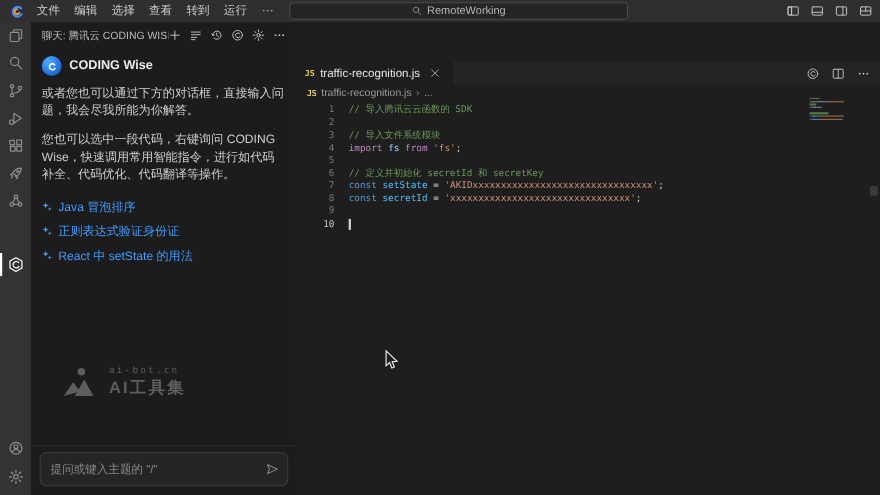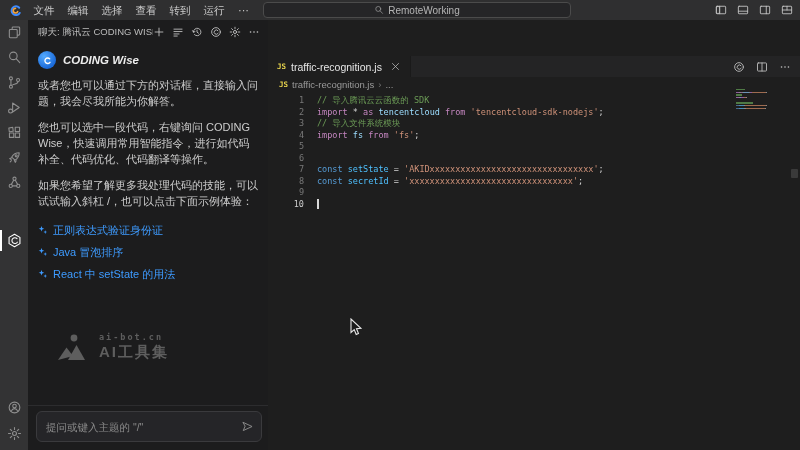--- a/index.html
+++ b/index.html
@@ -32,30 +32,30 @@
   
   #chat{position:absolute;left:28px;top:20px;width:240px;height:430px;background:#1c1c1d;overflow:hidden;}
   #chat-header{height:20px;display:flex;align-items:center;padding:2px 8px 0 10px;}
   #chat-title{font-size:9.5px;color:#bcbcbc;white-space:nowrap;overflow:hidden;flex:1;}
   #chat-header-icons{display:flex;align-items:center;gap:7px;}
   .ch-ic{width:12px;height:12px;color:#c6c6c6;}
   #assistant-row{display:flex;align-items:center;gap:7px;margin:9px 10px 0 10px;}
   #assistant-avatar{width:18px;height:18px;border-radius:50%;
      background:radial-gradient(circle at 35% 30%,#53aaff,#1b6ad9 70%);display:flex;align-items:center;justify-content:center;flex:none;}
   #assistant-avatar svg{width:11px;height:11px;}
-  #assistant-name{font-size:11.5px;font-weight:bold;color:#ededed;font-style:italic;}
+  #assistant-name{font-size:11.5px;font-weight:bold;color:#ededed;}
   #chat-messages{margin:9px 10px 0 10px;}
   .chat-msg{font-size:11px;line-height:1.45;color:#cdcdcd;margin:0 0 10px 0;}
   #chat-examples{margin:13px 10px 0 10px;}
   .example-link{display:flex;align-items:center;gap:5px;color:#3e9bff;font-size:11px;margin-bottom:7px;cursor:pointer;}
   .example-link .ic{width:10px;height:10px;flex:none;color:#3e9bff;}
   
   #watermark{position:absolute;left:30px;top:312px;display:flex;align-items:center;gap:7px;color:#5e5e5e;z-index:3;}
   #watermark svg{width:34px;height:26px;}
-  .wm-site{font-size:8.5px;font-weight:bold;letter-spacing:2px;font-family:"DejaVu Sans Mono",monospace;}
+  .wm-site{font-size:8.5px;font-weight:normal;letter-spacing:2px;font-family:"DejaVu Sans Mono",monospace;}
   .wm-name{font-size:15px;font-weight:bold;letter-spacing:2px;margin-top:1px;}
   
   #chat-input-wrap{position:absolute;left:0;right:0;bottom:0;height:44px;border-top:1px solid #2c2c2e;background:#1c1c1d;}
   #chat-input{position:absolute;left:8px;right:6px;top:5px;height:31px;box-sizing:border-box;
      background:#252528;border:1px solid #3a3a3d;border-radius:6px;color:#bbbbbb;font-size:10.5px;
      padding:0 26px 0 9px;outline:none;font-family:"Liberation Sans",sans-serif;}
   #chat-input::placeholder{color:#8a8a8a;}
   #send-btn{position:absolute;right:14px;top:14px;width:13px;height:13px;color:#8f8f8f;}
   
   #editor{position:absolute;left:268px;top:20px;right:0;bottom:0;background:#1e1e1e;margin-top:36px;}
@@ -286,40 +286,39 @@
       <span id="assistant-avatar">
         <svg viewBox="0 0 16 16">
             <path d="M11.2 5.6A4 4 0 1 0 11.6 10.6" fill="none" stroke="#ffffff" stroke-width="2" stroke-linecap="round"></path>
           </svg>
       </span>
       <span id="assistant-name">CODING Wise</span>
     </div>
     <div id="chat-messages">
         <p class="chat-msg">或者您也可以通过下方的对话框，直接输入问题，我会尽我所能为你解答。</p>
         <p class="chat-msg">您也可以选中一段代码，右键询问 CODING Wise，快速调用常用智能指令，进行如代码补全、代码优化、代码翻译等操作。</p>
-        <p class="chat-msg">如果您希望了解更多我处理代码的技能，可以试试输入斜杠 /，也可以点击下面示例体验：</p>
       </div>
     <div id="chat-examples">
         <div class="example-link">
           <span class="ic">
             <svg viewBox="0 0 16 16">
               <path d="M5.6 1.6 6.8 4.8 10 6 6.8 7.2 5.6 10.4 4.4 7.2 1.2 6 4.4 4.8z" fill="currentColor"></path>
               <path d="M11.6 8.4l.8 2.1 2.1.8-2.1.8-.8 2.1-.8-2.1-2.1-.8 2.1-.8z" fill="currentColor"></path>
             </svg>
           </span>
-          <span>正则表达式验证身份证</span>
+          <span>Java 冒泡排序</span>
         </div>
         <div class="example-link">
           <span class="ic">
             <svg viewBox="0 0 16 16">
               <path d="M5.6 1.6 6.8 4.8 10 6 6.8 7.2 5.6 10.4 4.4 7.2 1.2 6 4.4 4.8z" fill="currentColor"></path>
               <path d="M11.6 8.4l.8 2.1 2.1.8-2.1.8-.8 2.1-.8-2.1-2.1-.8 2.1-.8z" fill="currentColor"></path>
             </svg>
           </span>
-          <span>Java 冒泡排序</span>
+          <span>正则表达式验证身份证</span>
         </div>
         <div class="example-link">
           <span class="ic">
             <svg viewBox="0 0 16 16">
               <path d="M5.6 1.6 6.8 4.8 10 6 6.8 7.2 5.6 10.4 4.4 7.2 1.2 6 4.4 4.8z" fill="currentColor"></path>
               <path d="M11.6 8.4l.8 2.1 2.1.8-2.1.8-.8 2.1-.8-2.1-2.1-.8 2.1-.8z" fill="currentColor"></path>
             </svg>
           </span>
           <span>React 中 setState 的用法</span>
         </div>
@@ -379,25 +378,25 @@
         </div>
     </div>
     <div id="breadcrumb">
       <span class="js-badge">JS</span>
       <span>traffic-recognition.js</span>
       <span style="color:#7a7a7a;">›</span>
       <span>...</span>
     </div>
     <div id="code">
         <div class="code-row"><span class="gutter">1</span><span><span class="tc">// 导入腾讯云云函数的 SDK</span></span></div>
-        <div class="code-row"><span class="gutter">2</span><span><span class="tk">import</span><span class="tp"> * </span><span class="tk">as</span><span class="tp"> </span><span class="tv">tencentcloud</span><span class="tp"> </span><span class="tk">from</span><span class="tp"> </span><span class="ts">'tencentcloud-sdk-nodejs'</span><span class="tp">;</span></span></div>
+        <div class="code-row"><span class="gutter">2</span></div>
         <div class="code-row"><span class="gutter">3</span><span><span class="tc">// 导入文件系统模块</span></span></div>
         <div class="code-row"><span class="gutter">4</span><span><span class="tk">import</span><span class="tp"> </span><span class="tv">fs</span><span class="tp"> </span><span class="tk">from</span><span class="tp"> </span><span class="ts">'fs'</span><span class="tp">;</span></span></div>
         <div class="code-row"><span class="gutter">5</span><span></span></div>
-        <div class="code-row"><span class="gutter">6</span></div>
+        <div class="code-row"><span class="gutter">6</span><span><span class="tc">// 定义并初始化 secretId 和 secretKey</span></span></div>
         <div class="code-row"><span class="gutter">7</span><span><span class="tb">const</span><span class="tp"> </span><span class="tu">setState</span><span class="tp"> = </span><span class="ts">'AKIDxxxxxxxxxxxxxxxxxxxxxxxxxxxxxxxx'</span><span class="tp">;</span></span></div>
         <div class="code-row"><span class="gutter">8</span><span><span class="tb">const</span><span class="tp"> </span><span class="tu">secretId</span><span class="tp"> = </span><span class="ts">'xxxxxxxxxxxxxxxxxxxxxxxxxxxxxxxx'</span><span class="tp">;</span></span></div>
         <div class="code-row"><span class="gutter">9</span><span></span></div>
         <div class="code-row"><span class="gutter active">10</span><span><span class="caret"></span></span></div>
       </div>
     <div id="minimap">
         <div class="mm-row">
           <span class="mm-seg" style="width: 8.8px; background: rgb(79, 122, 69);"></span>
         </div>
         <div class="mm-row">

